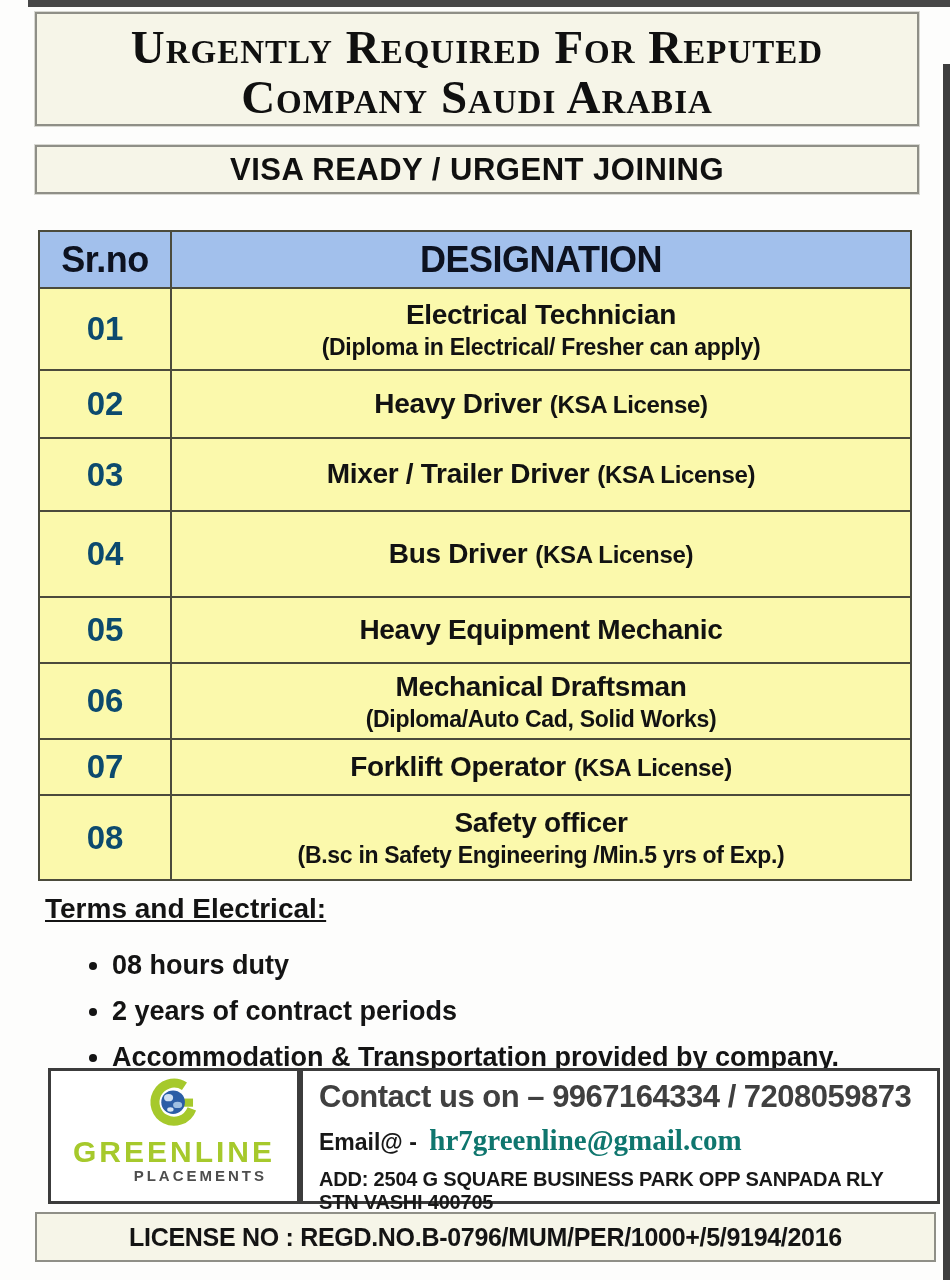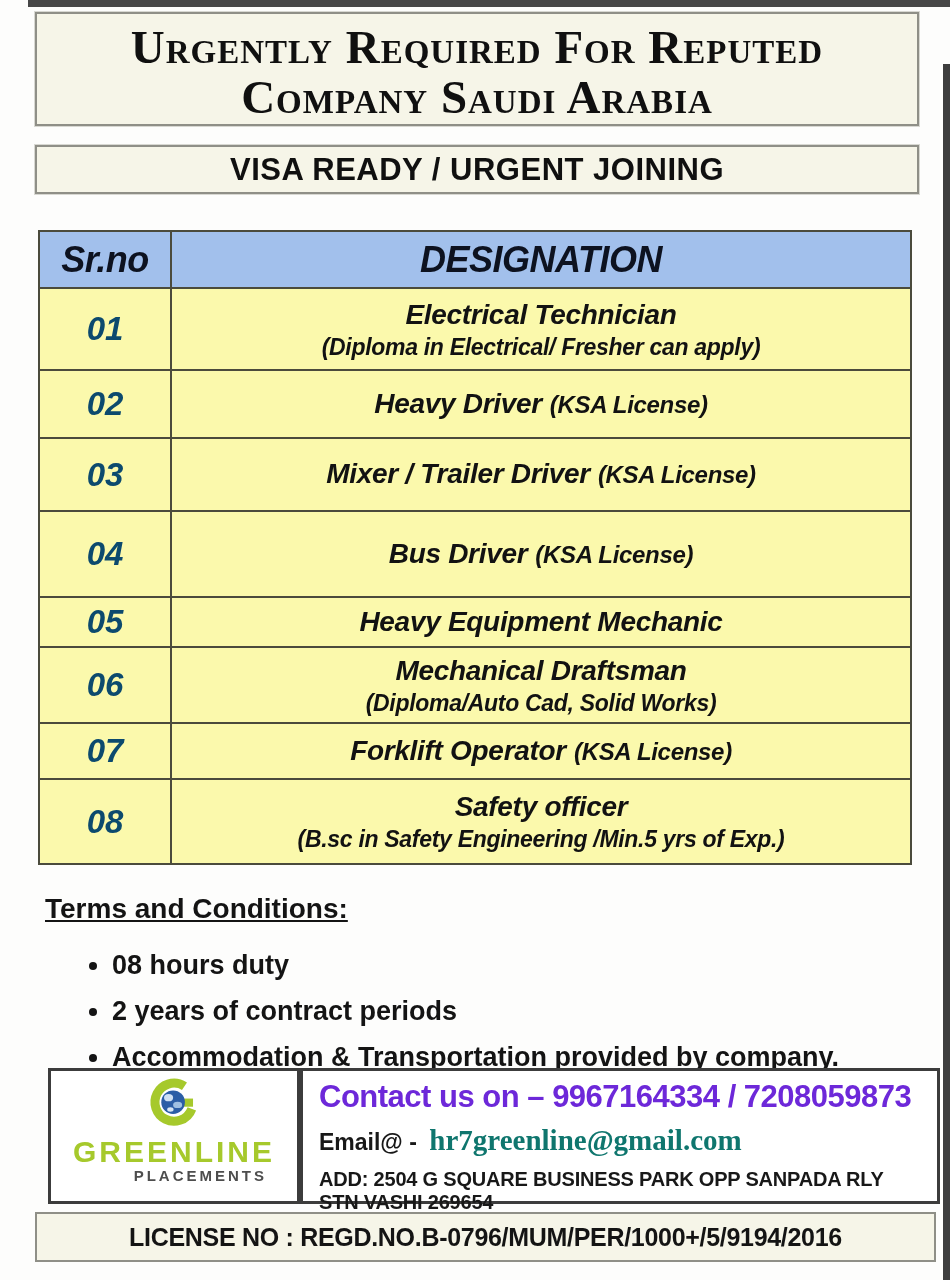--- a/index.html
+++ b/index.html
@@ -52,33 +52,32 @@
     left: 38px; top: 230px;
     width: 874px;
     border-collapse: collapse;
     table-layout: fixed;
   }
   table.vacancy td, table.vacancy th {
     border: 2px solid #4b4b3c;
     text-align: center;
     vertical-align: middle;
     padding: 4px 6px;
-    font-style: italic;
   }
   col.c-no { width: 132px; }
   tr.head th { background: #a2c0ec; color: #0d1220; font-size: 36px; font-weight: bold; height: 57px; letter-spacing: -0.5px; }
   tr.vrow td { background: #fbf9ac; }
   td.no { font-size: 33px; font-weight: bold; color: #0c4a6e; }
   .cell-main { font-size: 28px; font-weight: bold; color: #121212; letter-spacing: -0.3px; line-height: 32px; }
   .cell-main .note { font-size: 24px; margin-left: 8px; }
   .cell-main .note:empty { margin-left: 0; }
   .cell-sub { font-size: 23px; font-weight: bold; color: #121212; letter-spacing: -0.3px; line-height: 26px; margin-top: 2px; }
   .cell-sub:empty { display: none; }
   tr.h82 { height: 82px; } tr.h68 { height: 68px; } tr.h73 { height: 73px; }
-  tr.h70 { height: 86px; } tr.h66 { height: 50px; } tr.h76 { height: 76px; }
+  tr.h70 { height: 86px; } tr.h66 { height: 66px; } tr.h76 { height: 76px; }
   tr.h56 { height: 56px; } tr.h85 { height: 85px; margin-left: 30px; }
 
   
   .terms-heading {
     position: absolute; left: 45px; top: 893px;
     font-size: 28px; font-weight: bold;
     text-decoration: underline;
     color: #141414;
   }
   .terms-list {
@@ -102,21 +101,21 @@
   .brand-name { font-size: 30px; font-weight: bold; letter-spacing: 3px; line-height: 30px; }
   .brand-tagline { font-size: 15px; font-weight: bold; letter-spacing: 3px; color: #4d4d4d; text-align: right; padding-right: 30px; }
 
   .contact-box {
     position: absolute; left: 300px; top: 1068px;
     width: 640px; height: 136px;
     background: #ffffff;
     border: 3px solid #3c3c3c;
     padding: 8px 10px 0 16px;
   }
-  .contact-phone { font-size: 31px; font-weight: bold; color: #6d28d9; letter-spacing: -0.5px; }
+  .contact-phone { font-size: 31px; font-weight: bold; color: #404040; letter-spacing: -0.5px; }
   .contact-email-line { margin-top: 9px; }
   .contact-email-label { font-size: 23px; font-weight: bold; color: #181818; }
   .contact-email { font-family: "Liberation Serif", serif; font-size: 29px; font-weight: bold; color: #0f766e; margin-left: 8px; }
   .contact-address { margin-top: 11px; font-size: 20px; font-weight: bold; color: #181818; letter-spacing: -0.2px; }
 
   
   .license-box {
     position: absolute; left: 35px; top: 1212px;
     width: 901px; height: 50px;
     background: #f6f5e8;
@@ -212,21 +211,21 @@
       <tr class="vrow h85">
         <td class="no">08</td>
         <td>
           <div class="cell-main"><span>Safety officer</span><span class="note"></span></div>
           <div class="cell-sub">(B.sc in Safety Engineering /Min.5 yrs of Exp.)</div>
         </td>
       </tr>
     </tbody>
   </table>
 
-  <div class="terms-heading">Terms and Conditions:</div>
+  <div class="terms-heading">Terms and Electrical:</div>
   <ul class="terms-list">
     <li>08 hours duty</li>
     <li>2 years of contract periods</li>
     <li>Accommodation &amp; Transportation provided by company.</li>
   </ul>
 
   <div class="logo-box">
     <span>
       <svg width="58" height="58" viewBox="0 0 64 64" aria-hidden="true">
         <circle cx="32" cy="30" r="21" fill="none" stroke="#a6c92c" stroke-width="10" stroke-dasharray="103 29" stroke-dashoffset="-14" transform="rotate(-18 32 30)"></circle>
@@ -240,20 +239,20 @@
     <div class="brand-name" style="color:#a6c92c">GREENLINE</div>
     <div class="brand-tagline">PLACEMENTS</div>
   </div>
 
   <div class="contact-box">
     <div class="contact-phone">Contact us on – 9967164334 / 7208059873</div>
     <div class="contact-email-line">
       <span class="contact-email-label">Email@ -</span>
       <span class="contact-email">hr7greenline@gmail.com</span>
     </div>
-    <div class="contact-address">ADD: 2504 G SQUARE BUSINESS PARK OPP SANPADA RLY STN VASHI 269654</div>
+    <div class="contact-address">ADD: 2504 G SQUARE BUSINESS PARK OPP SANPADA RLY STN VASHI 400705</div>
   </div>
 
   <div class="license-box">
     <div class="license-text">LICENSE NO : REGD.NO.B-0796/MUM/PER/1000+/5/9194/2016</div>
   </div>
 
 </div>
 
 </body></html>

